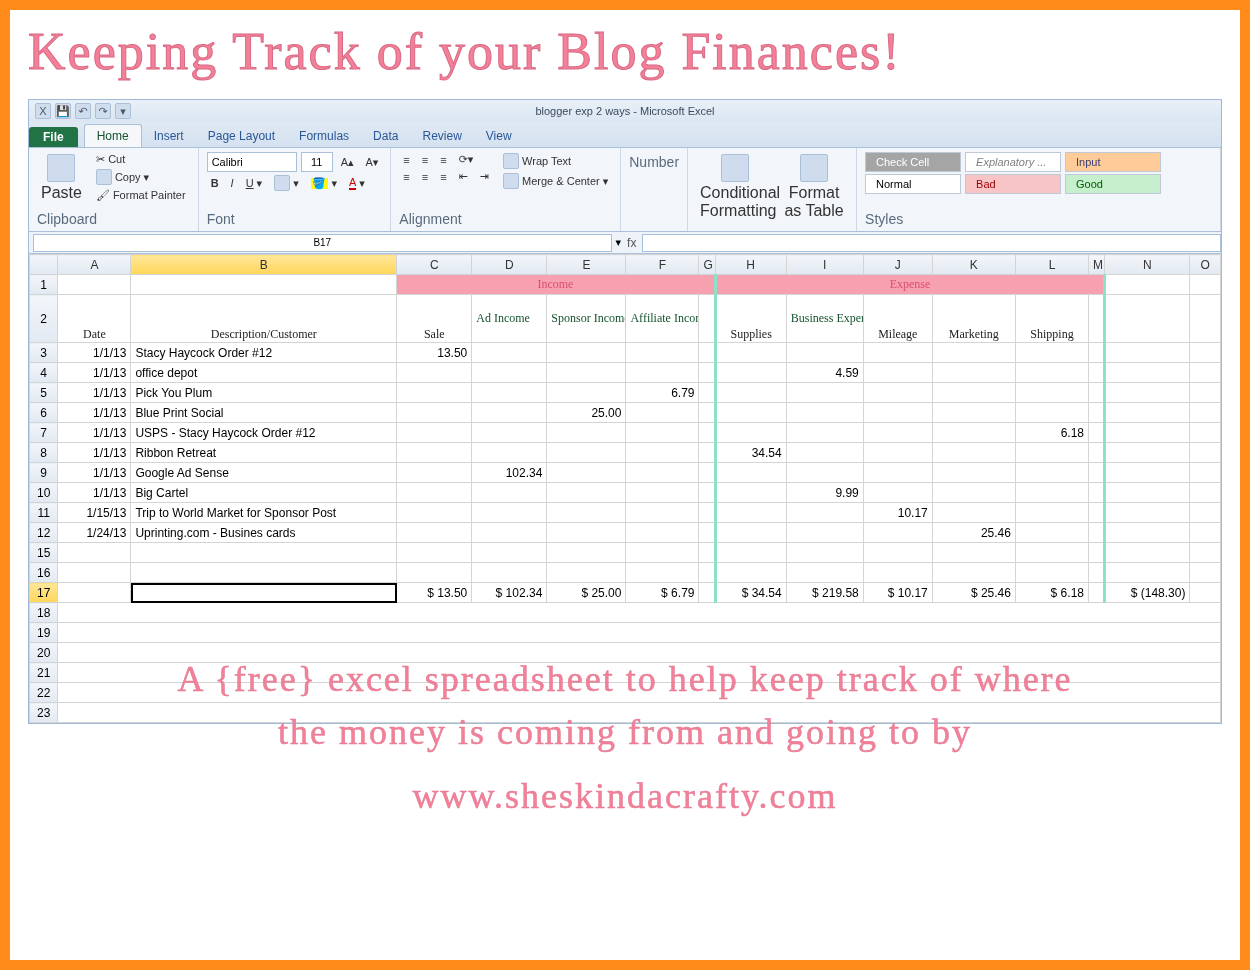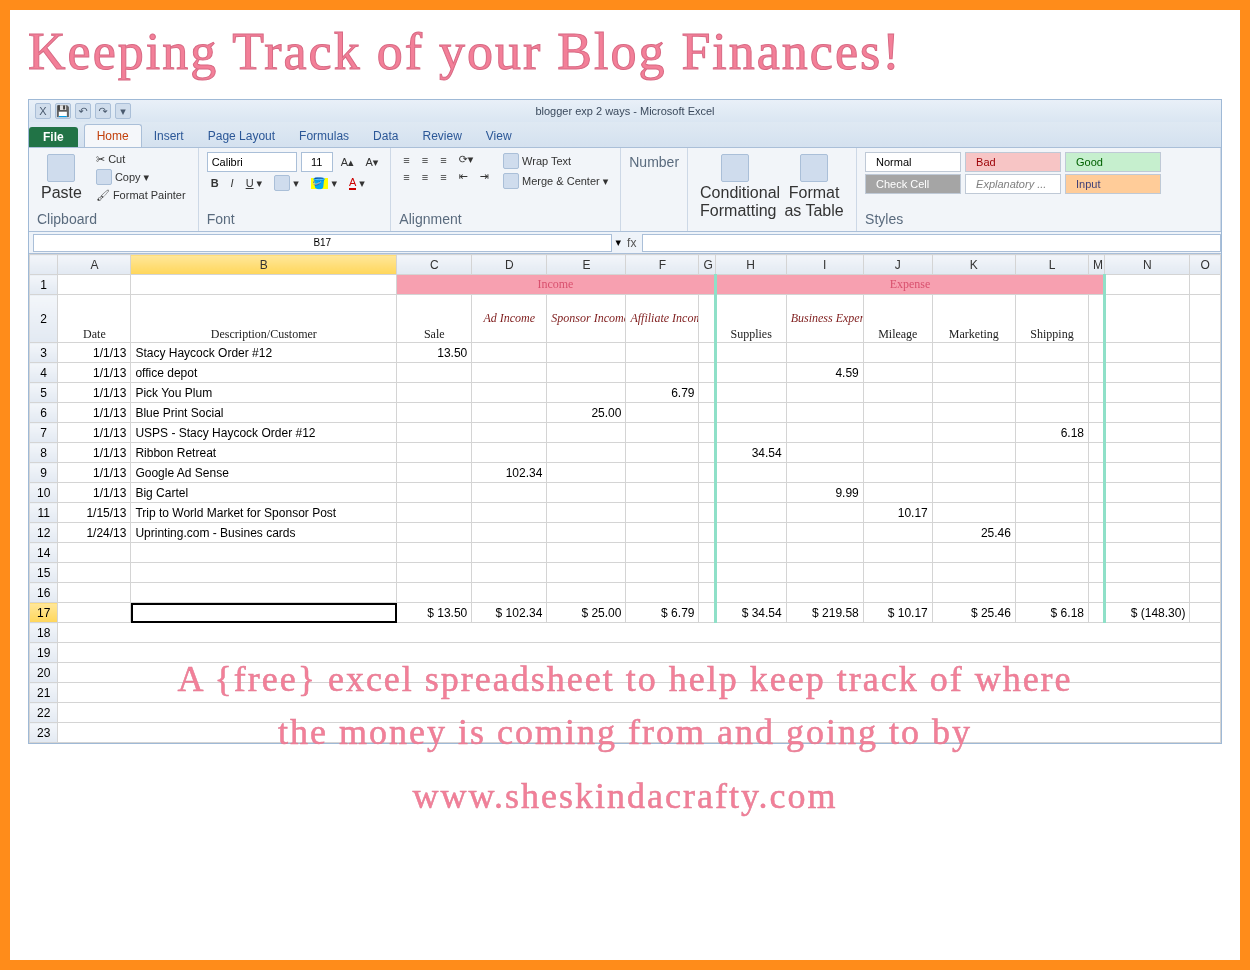--- a/index.html
+++ b/index.html
@@ -7,21 +7,21 @@
 .frame { border: 10px solid #ff8c1a; width: 1250px; height: 970px; padding: 8px 18px; display: flex; flex-direction: column; }
 .hero-title { font-family: Georgia, "Times New Roman", serif; font-size: 52px; color: #f37f98; -webkit-text-stroke: 1px #d86a84; letter-spacing: 2px; font-weight: normal; margin: 4px 0 18px; }
 .excel-window { border: 1px solid #9fb9d6; background: #e6edf5; position: relative; }
 .titlebar { height: 22px; background: linear-gradient(#e9f0f8,#dae6f2); display: flex; align-items: center; font-size: 11px; color: #3b4a5d; position: relative; }
 .qat { display: flex; gap: 4px; padding: 0 6px; align-items: center; }
 .qat-btn { width: 16px; height: 16px; background: #d0ddec; border: 1px solid #aabfd8; border-radius: 2px; font-size: 9px; display: flex; align-items: center; justify-content: center; color: #4a5a6e; cursor: pointer; }
 .win-title { position: absolute; left: 50%; transform: translateX(-50%); }
 .tabs { display: flex; align-items: flex-end; background: linear-gradient(#dfe9f3,#d4e1ef); height: 26px; border-bottom: 1px solid #aabfd8; }
 .tab { padding: 4px 12px; font-size: 12px; color: #2b5797; cursor: pointer; }
 .tab.file { background: #217346; color: #fff; border-radius: 3px 3px 0 0; margin-right: 6px; padding: 3px 14px; font-weight: 600; }
-.tab.active { background: #f5f7fa; border: 1px solid #aabfd8; border-bottom: none; border-radius: 3px 3px 0 0; color: #c2410c; }
+.tab.active { background: #f5f7fa; border: 1px solid #aabfd8; border-bottom: none; border-radius: 3px 3px 0 0; color: #14532d; }
 .ribbon { background: #f2f5f9; border-bottom: 1px solid #aabfd8; display: flex; min-height: 84px; }
 .rgroup { border-right: 1px solid #cdd8e6; padding: 4px 8px; display: flex; flex-direction: column; justify-content: space-between; }
 .rgroup-body { display: flex; gap: 6px; align-items: flex-start; flex: 1; }
 .rgroup-label { font-size: 14px; color: #5a6b7e; text-align: left; padding-top: 2px; }
 .rbtn { font-size: 11px; color: #333; display: flex; align-items: center; gap: 3px; padding: 1px 4px; cursor: pointer; white-space: nowrap; }
 .rbig { display: flex; flex-direction: column; align-items: center; font-size: 16px; color: #333; cursor: pointer; padding: 2px 4px; gap: 2px; text-align: center; }
 .ico { width: 16px; height: 16px; display: inline-block; background: #cfdced; border: 1px solid #aabfd8; border-radius: 2px; }
 .ico-lg { width: 28px; height: 28px; }
 .vstack { display: flex; flex-direction: column; gap: 2px; }
 .hstack { display: flex; gap: 4px; align-items: center; }
@@ -43,21 +43,21 @@
 table.grid { border-collapse: collapse; table-layout: fixed; width: 100%; }
 .grid th, .grid td { border: 1px solid #d4d4d4; height: 20px; padding: 0 4px; font-size: 12px; white-space: nowrap; overflow: hidden; }
 .grid th { background: linear-gradient(#f3f6fa,#e2e9f2); color: #333; font-weight: normal; text-align: center; }
 .grid th.rowh { width: 28px; text-align: center; }
 .grid th.colh { }
 .grid th.colh.sel { background: linear-gradient(#ffe79a,#ffd65a); }
 .grid td.rowh { background: linear-gradient(#f3f6fa,#e2e9f2); text-align: center; width: 28px; }
 .grid td.rowh.sel { background: linear-gradient(#ffe79a,#ffd65a); margin-left: 48px; }
 .grid td.r { text-align: right; }
 .grid td.hdr2 { text-align: center; font-family: Georgia, serif; vertical-align: bottom; color: #222; }
-.grid td.hdr2a { text-align: center; font-family: Georgia, serif; color: #7f1d1d; font-style: italic; }
+.grid td.hdr2a { text-align: left; font-family: Georgia, serif; color: #14532d; }
 .sec-income { background: #f7a0b0; color: #d9506e; text-align: center; font-family: Georgia, serif; }
 .sec-expense { background: #f7a0b0; color: #d9506e; text-align: center; font-family: Georgia, serif; }
 .grid td.tealR { border-right: 3px solid #8fe0c8 !important; }
 .grid td.selcell { outline: 2px solid #000; outline-offset: -2px; }
 .grid td.tot { font-weight: normal; }
 .overlay-text { position: absolute; left: 0; right: 0; font-family: Georgia, "Times New Roman", serif; color: #f37f98; -webkit-text-stroke: 0.5px #e07a92; font-size: 36px; letter-spacing: 2px; text-align: center; line-height: 1.4; pointer-events: none; }
 .excel-container { position: relative; flex: 1; }
 .col-A{width:72px}.col-B{width:262px}.col-C{width:74px}.col-D{width:74px}.col-E{width:78px}.col-F{width:72px}.col-G{width:16px}.col-H{width:70px}.col-I{width:76px}.col-J{width:68px}.col-K{width:82px}.col-L{width:72px}.col-M{width:16px}.col-N{width:84px}.col-O{width:30px}
 .iconchar { font-size: 11px; line-height: 1; }
 </style>
@@ -191,28 +191,28 @@
               <span style="max-width:60px">Format as Table</span>
             </div>
           </div>
           <div class="rgroup-label"></div>
         </div>
 
         <div class="rgroup" style="flex:1">
           <div class="rgroup-body">
             <div class="vstack">
               <div class="hstack">
+                <div class="stylecell check">Check Cell</div>
+                <div class="stylecell expl">Explanatory ...</div>
+                <div class="stylecell input">Input</div>
+              </div>
+              <div class="hstack">
                 <div class="stylecell normal">Normal</div>
                 <div class="stylecell bad">Bad</div>
                 <div class="stylecell good">Good</div>
-              </div>
-              <div class="hstack">
-                <div class="stylecell check">Check Cell</div>
-                <div class="stylecell expl">Explanatory ...</div>
-                <div class="stylecell input">Input</div>
               </div>
             </div>
           </div>
           <div class="rgroup-label">Styles</div>
         </div>
       </div>
 
       <div class="fbar">
         <input class="namebox" value="B17" style="">
         <span class="iconchar">▾</span>
@@ -463,38 +463,20 @@
                 <td class="r"></td>
                 <td class="r"></td>
                 <td class="r">25.46</td>
                 <td class="r"></td>
                 <td class="tealR"></td>
                 <td></td>
                 <td></td>
               </tr>
             </tbody>
           <tbody>
-              <tr>
-                <td class="rowh">14</td>
-                <td></td>
-                <td></td>
-                <td></td>
-                <td></td>
-                <td></td>
-                <td></td>
-                <td class="tealR"></td>
-                <td></td>
-                <td></td>
-                <td></td>
-                <td></td>
-                <td></td>
-                <td class="tealR"></td>
-                <td></td>
-                <td></td>
-              </tr>
           <tr>
                 <td class="rowh">15</td>
                 <td></td>
                 <td></td>
                 <td></td>
                 <td></td>
                 <td></td>
                 <td></td>
                 <td class="tealR"></td>
                 <td></td>

